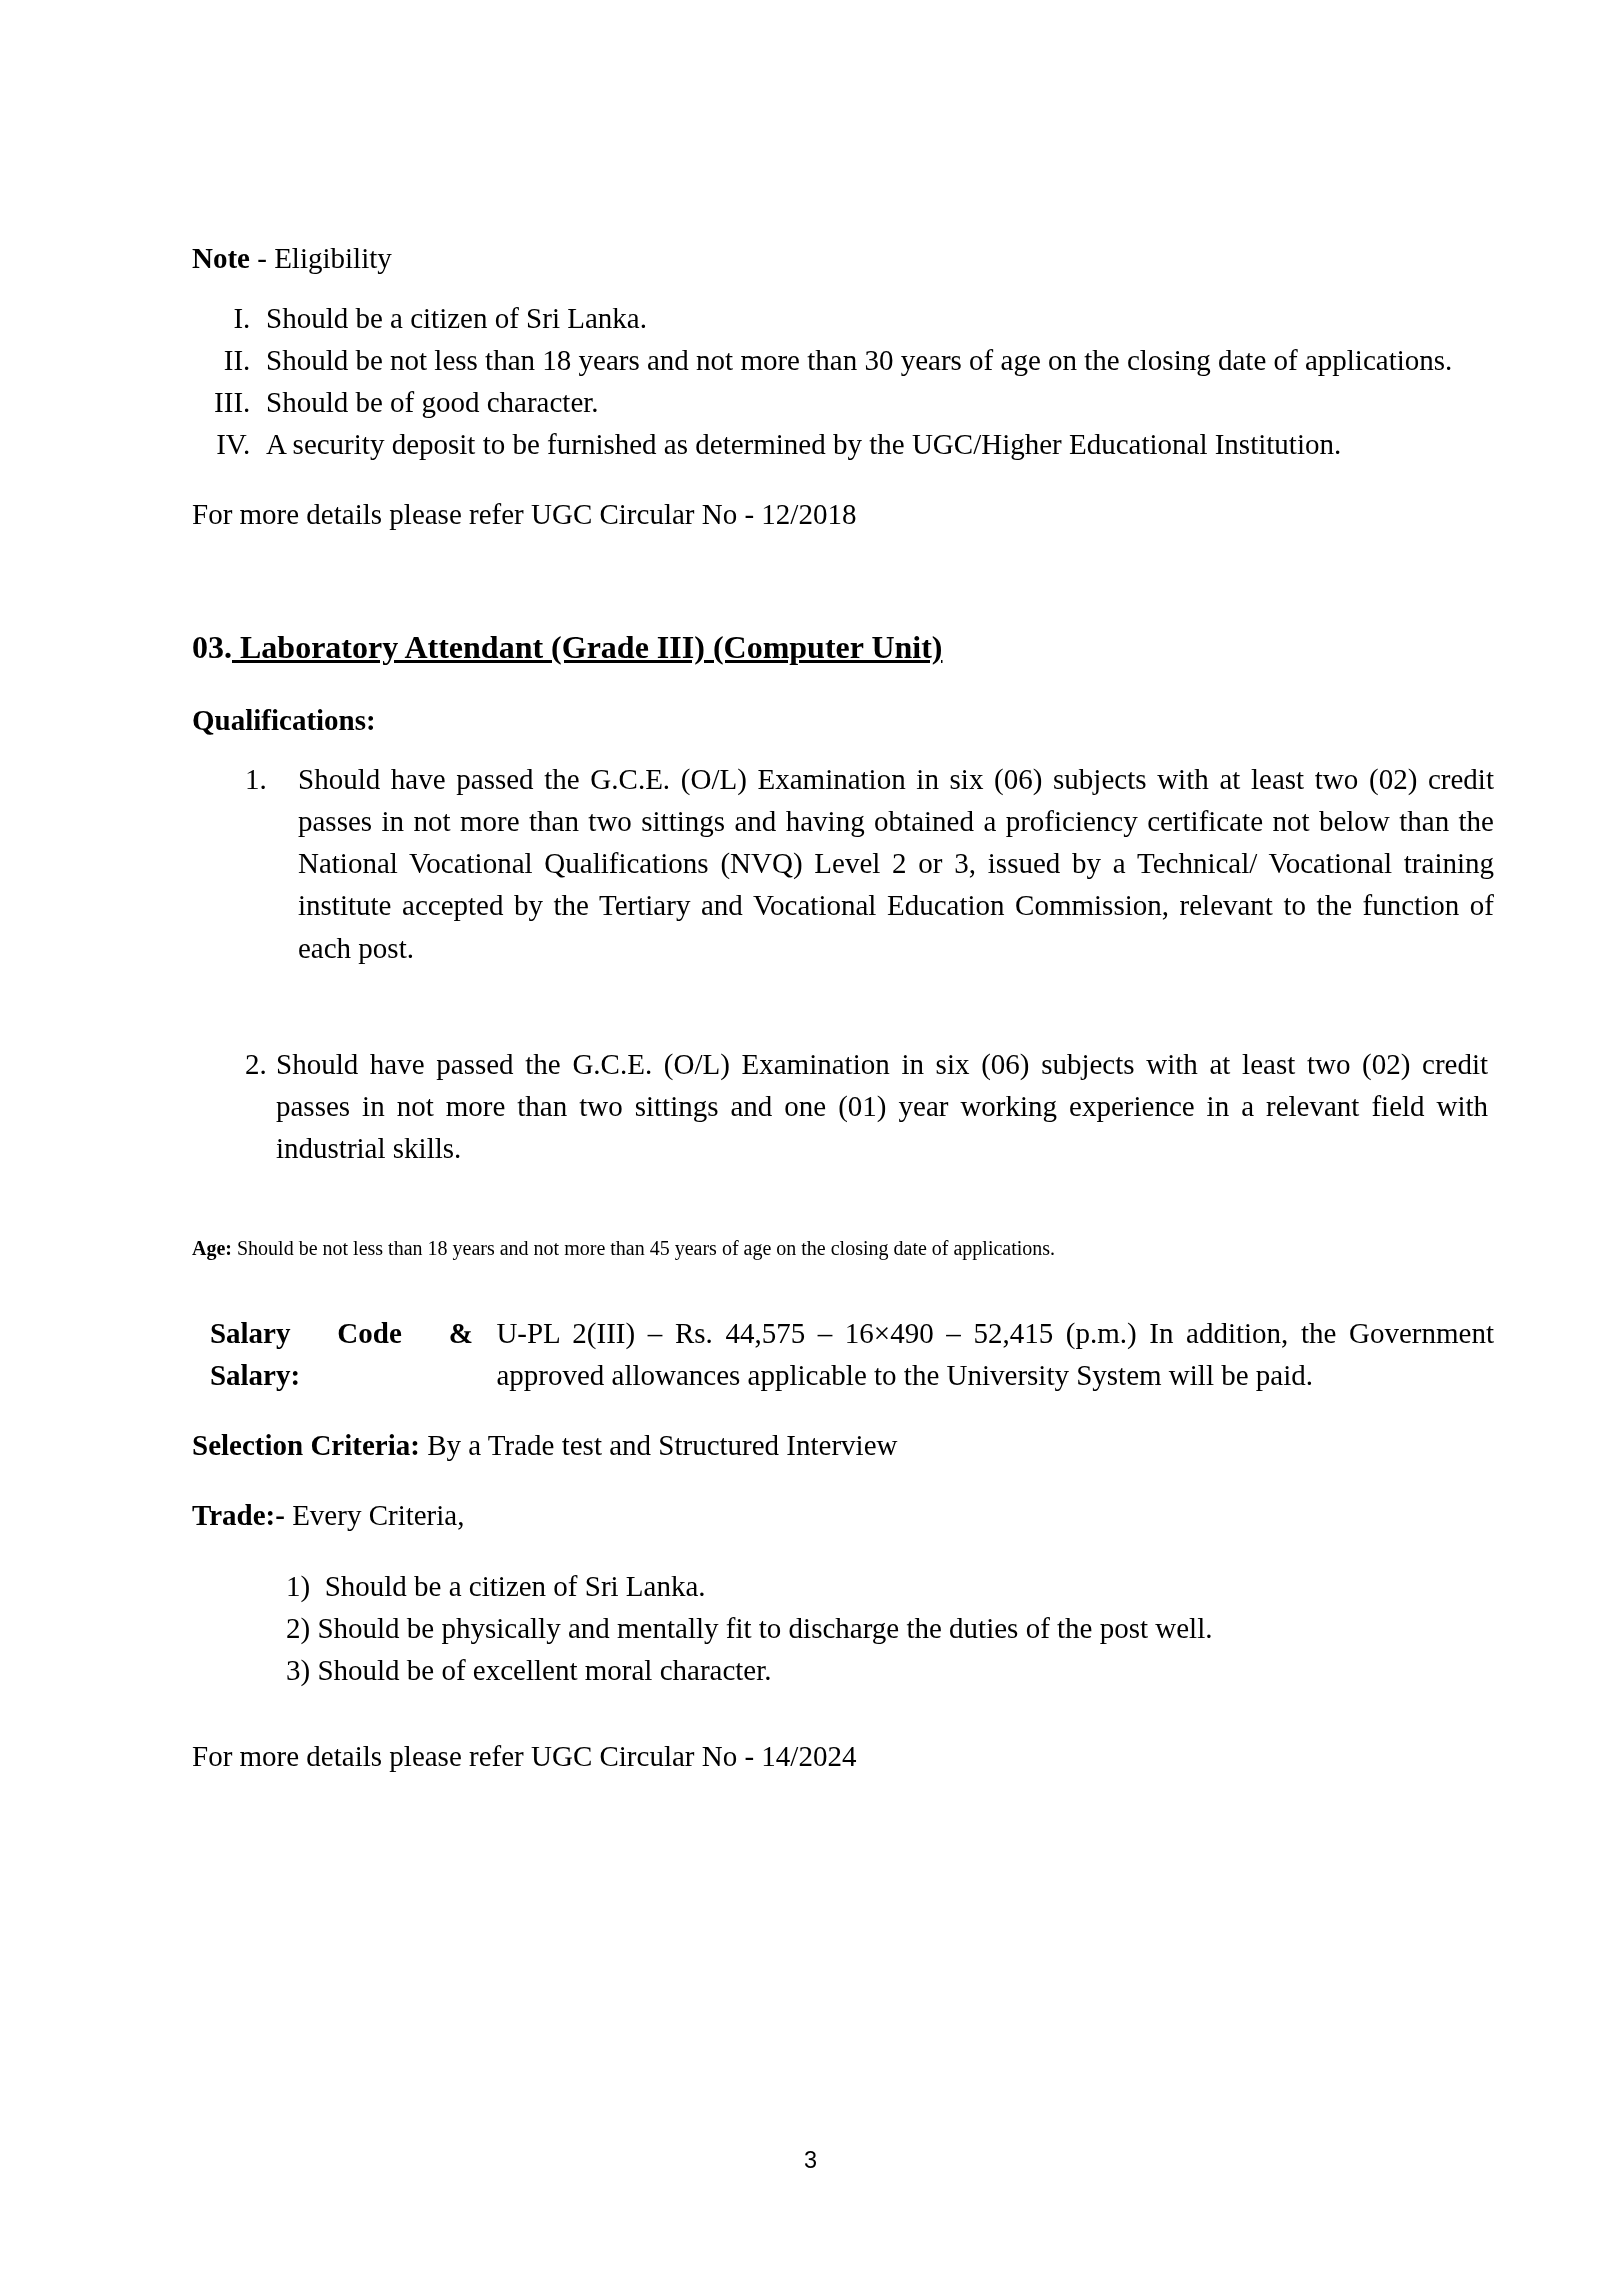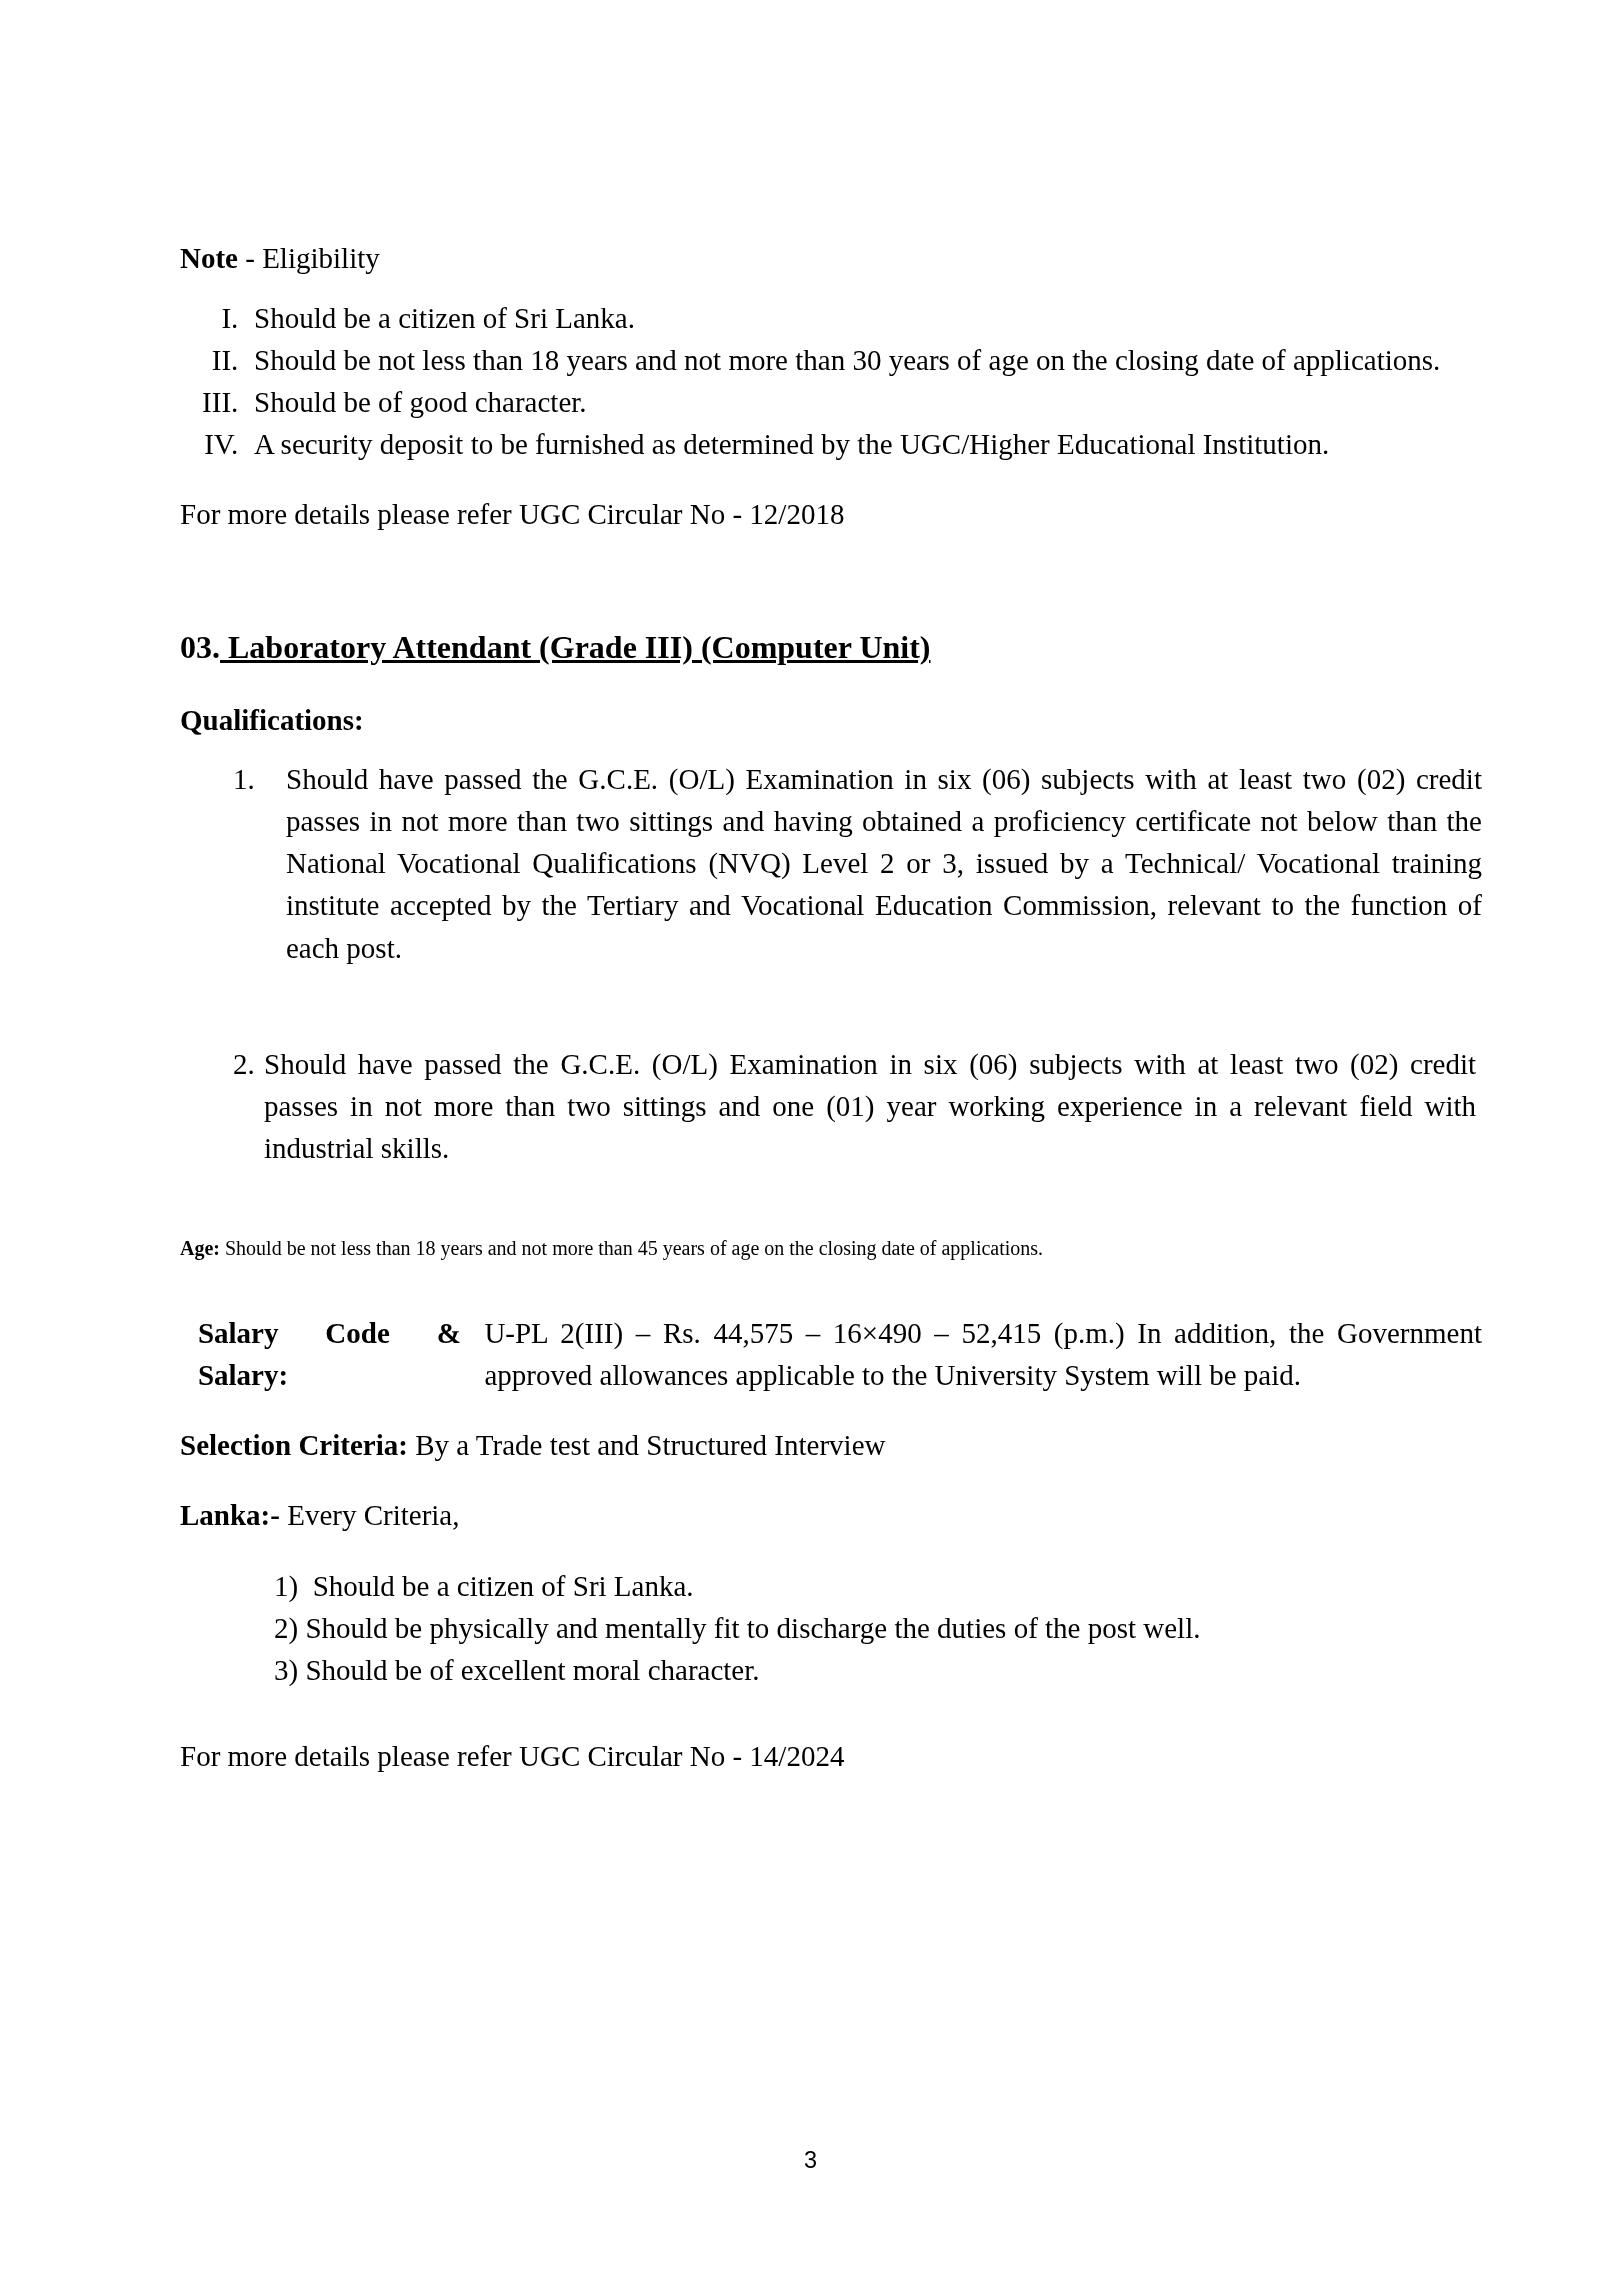--- a/index.html
+++ b/index.html
@@ -12,21 +12,21 @@
     width: 1621px;
     height: 2292px;
     background: #ffffff;
     font-family: "Liberation Serif", "DejaVu Serif", serif;
     color: #000000;
     box-sizing: border-box;
     overflow: hidden;
   }
   .content {
     position: absolute;
-    left: 180px;
+    left: 192px;
     top: 238px;
     width: 1302px;
   }
   .para-left {
     font-size: 29px;
     line-height: 1.42;
     text-align: left;
     margin: 0;
   }
   .b { font-weight: bold; }
@@ -227,21 +227,21 @@
       <span class="slabel"><span>Salary Code &amp; Salary:</span></span>
       <span class="sbody">U-PL 2(III) – Rs. 44,575 – 16×490 – 52,415 (p.m.)  In addition, the Government approved allowances applicable to the University System will be paid.</span>
     </div>
 
     <div class="gap-md"></div>
 
     <p class="para-left"><span class="b">Selection Criteria:</span><span>  By a Trade test and Structured Interview</span></p>
 
     <div class="gap-md"></div>
 
-    <p class="para-left"><span class="b">Lanka:-</span><span> Every Criteria,</span></p>
+    <p class="para-left"><span class="b">Trade:-</span><span> Every Criteria,</span></p>
 
     <div class="gap-md"></div>
 
     <ul class="note-list">
       <li>1)  Should be a citizen of Sri Lanka.</li>
       <li>2) Should be physically and mentally fit to discharge the duties of the post well.</li>
       <li>3) Should be of excellent moral character.</li>
     </ul>
 
     <div class="gap-lg"></div>

